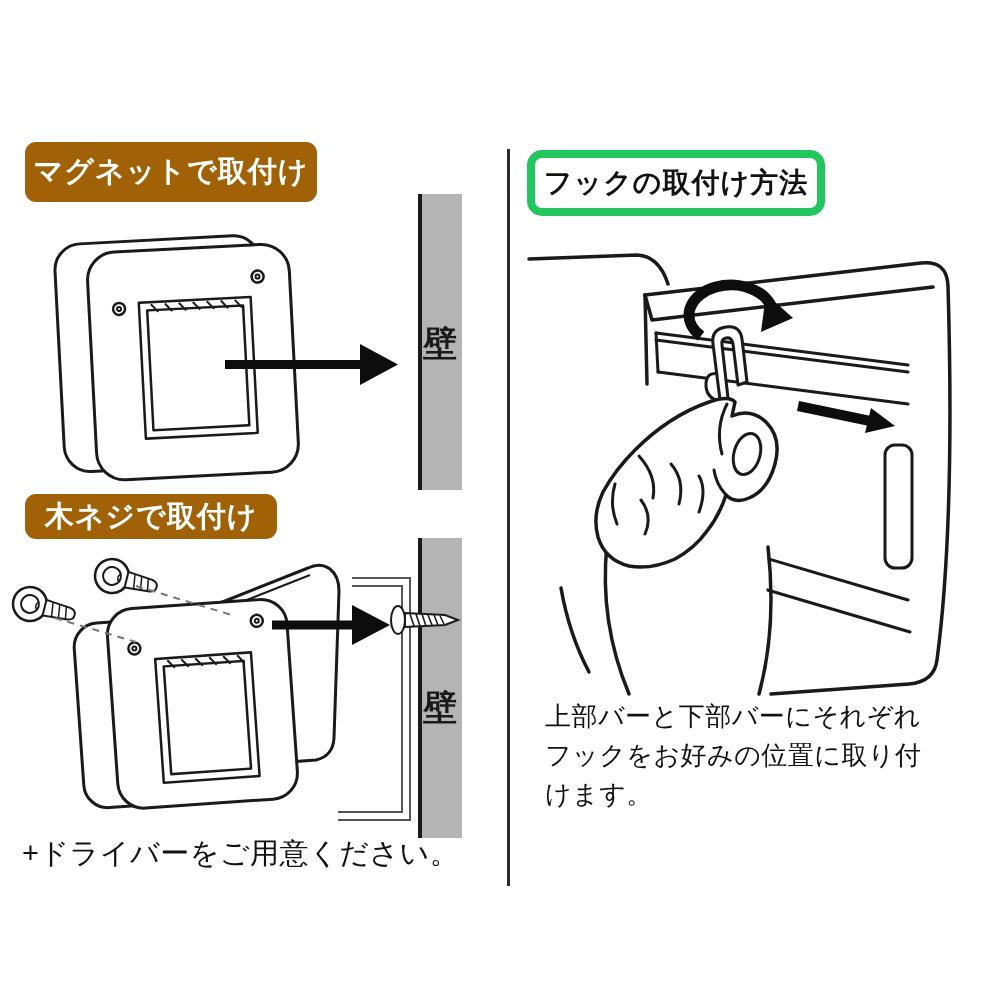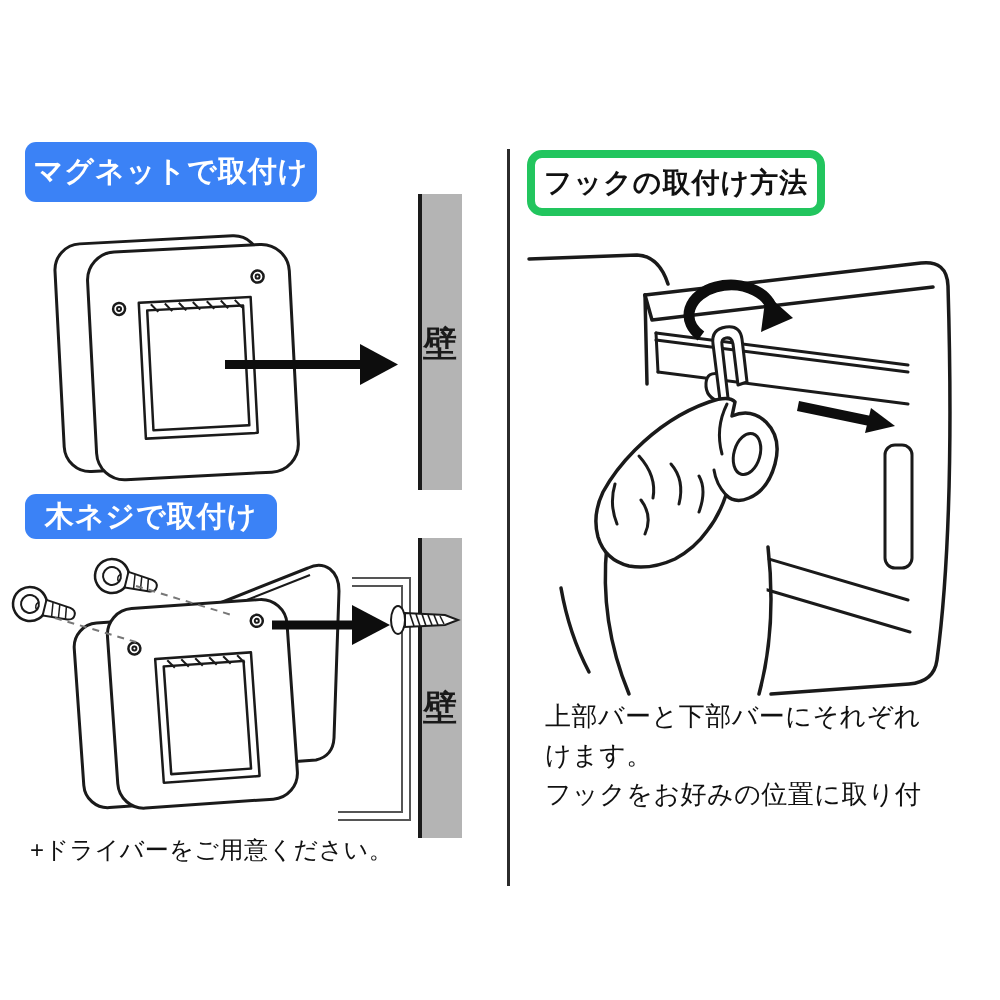--- a/index.html
+++ b/index.html
@@ -1,28 +1,28 @@
 <!DOCTYPE html>
 <html><head>
 <meta charset="utf-8">
 <style>
   html,body{margin:0;padding:0;background:#fff;}
   .sheet{position:relative;width:1000px;height:1000px;background:#ffffff;overflow:hidden;
          font-family:"Liberation Sans","DejaVu Sans",sans-serif;color:#111;}
-  .badge{position:absolute;background:#3b82f6;color:#fff;border-radius:11px;
+  .badge{position:absolute;background:#a16207;color:#fff;border-radius:11px;
          display:flex;align-items:center;justify-content:center;
          font-weight:bold;letter-spacing:1px;}
   .badge-magnet{left:25px;top:142px;width:292px;height:60px;font-size:29px;}
   .badge-screw{left:25px;top:494px;width:252px;height:45px;font-size:29px;}
   .titlebox{position:absolute;left:527px;top:150px;width:282px;height:50px;
             border:8px solid #22c55e;border-radius:15px;background:#fff;
             display:flex;align-items:center;justify-content:center;
             font-size:28px;font-weight:600;letter-spacing:1px;}
   .divider{position:absolute;left:507px;top:149px;width:3px;height:737px;background:#2b2b2b;}
-  .note1{position:absolute;left:30px;top:834px;font-size:24px;letter-spacing:.5px;}
+  .note1{position:absolute;left:22px;top:834px;font-size:29px;letter-spacing:.5px;}
   .note2{position:absolute;left:27px;top:861px;font-size:27px;font-weight:bold;letter-spacing:.5px;}
   .desc{position:absolute;left:545px;top:697px;width:445px;font-size:26px;line-height:39px;
         font-weight:500;letter-spacing:.5px;}
   .ill{position:absolute;}
   svg text{font-family:"Liberation Sans","DejaVu Sans",sans-serif;}
 </style>
 </head>
 <body>
 
 <div class="sheet">
@@ -207,17 +207,17 @@
         <path d="M 118,268 Q 130,284 122,302"></path>
         <path d="M 92,252 Q 86,272 94,292"></path>
         <path d="M 204,172 Q 192,196 199,222"></path>
         <path d="M 203,263 Q 193,252 191,238"></path>
       </g>
     </g>
   </svg>
 
   <div class="desc">
     <div>上部バーと下部バーにそれぞれ</div>
+    <div>フックをお好みの位置に取り付</div>
     <div>けます。</div>
-    <div>フックをお好みの位置に取り付</div>
   </div>
 
 </div>
 
 </body></html>

